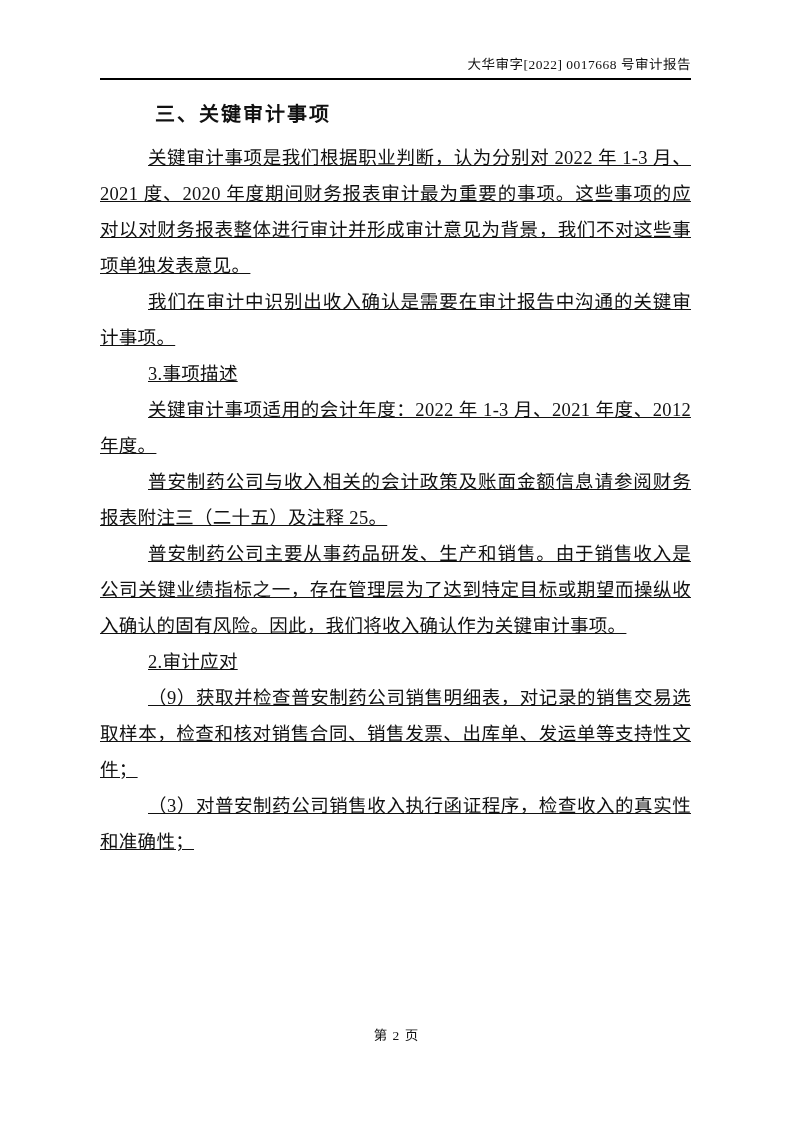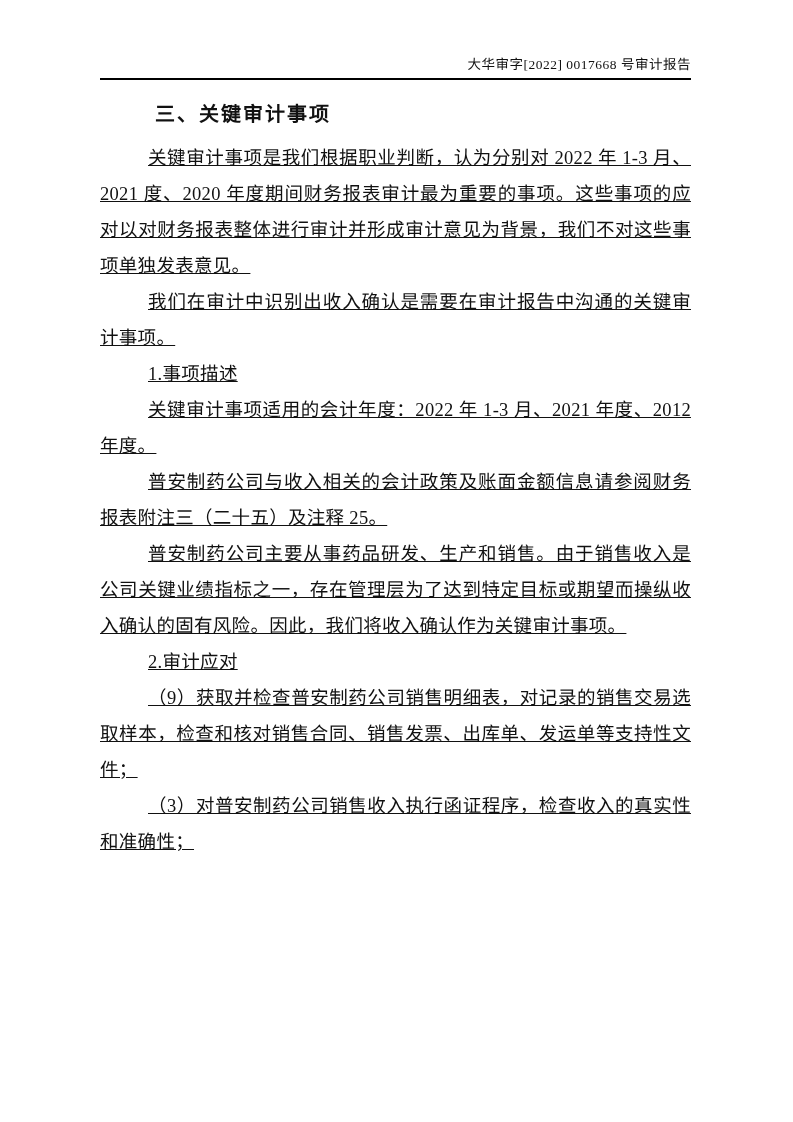--- a/index.html
+++ b/index.html
@@ -73,22 +73,25 @@
 <div class="page">
   <div class="content">
     <div class="header">
       <span>大华审字[2022] 0017668 号审计报告</span>
     </div>
     <div class="divider"></div>
     <h1 class="section-title">三、关键审计事项</h1>
     <div class="doc-body" id="paragraphs">
         <p class="para">关键审计事项是我们根据职业判断，认为分别对 2022 年 1-3 月、2021 度、2020 年度期间财务报表审计最为重要的事项。这些事项的应对以对财务报表整体进行审计并形成审计意见为背景，我们不对这些事项单独发表意见。</p>
         <p class="para">我们在审计中识别出收入确认是需要在审计报告中沟通的关键审计事项。</p>
-        <p class="para">1.事项描述</p>
+        <p class="para">3.事项描述</p>
         <p class="para">关键审计事项适用的会计年度：2022 年 1-3 月、2021 年度、2012 年度。</p>
         <p class="para">普安制药公司与收入相关的会计政策及账面金额信息请参阅财务报表附注三（二十五）及注释 25。</p>
         <p class="para">普安制药公司主要从事药品研发、生产和销售。由于销售收入是公司关键业绩指标之一，存在管理层为了达到特定目标或期望而操纵收入确认的固有风险。因此，我们将收入确认作为关键审计事项。</p>
         <p class="para">2.审计应对</p>
         <p class="para">（9）获取并检查普安制药公司销售明细表，对记录的销售交易选取样本，检查和核对销售合同、销售发票、出库单、发运单等支持性文件；</p>
         <p class="para">（3）对普安制药公司销售收入执行函证程序，检查收入的真实性和准确性；</p>
       </div>
   </div>
+  <div class="footer">
+    <span>第 2 页</span>
+  </div>
 </div>
 
 </body></html>

